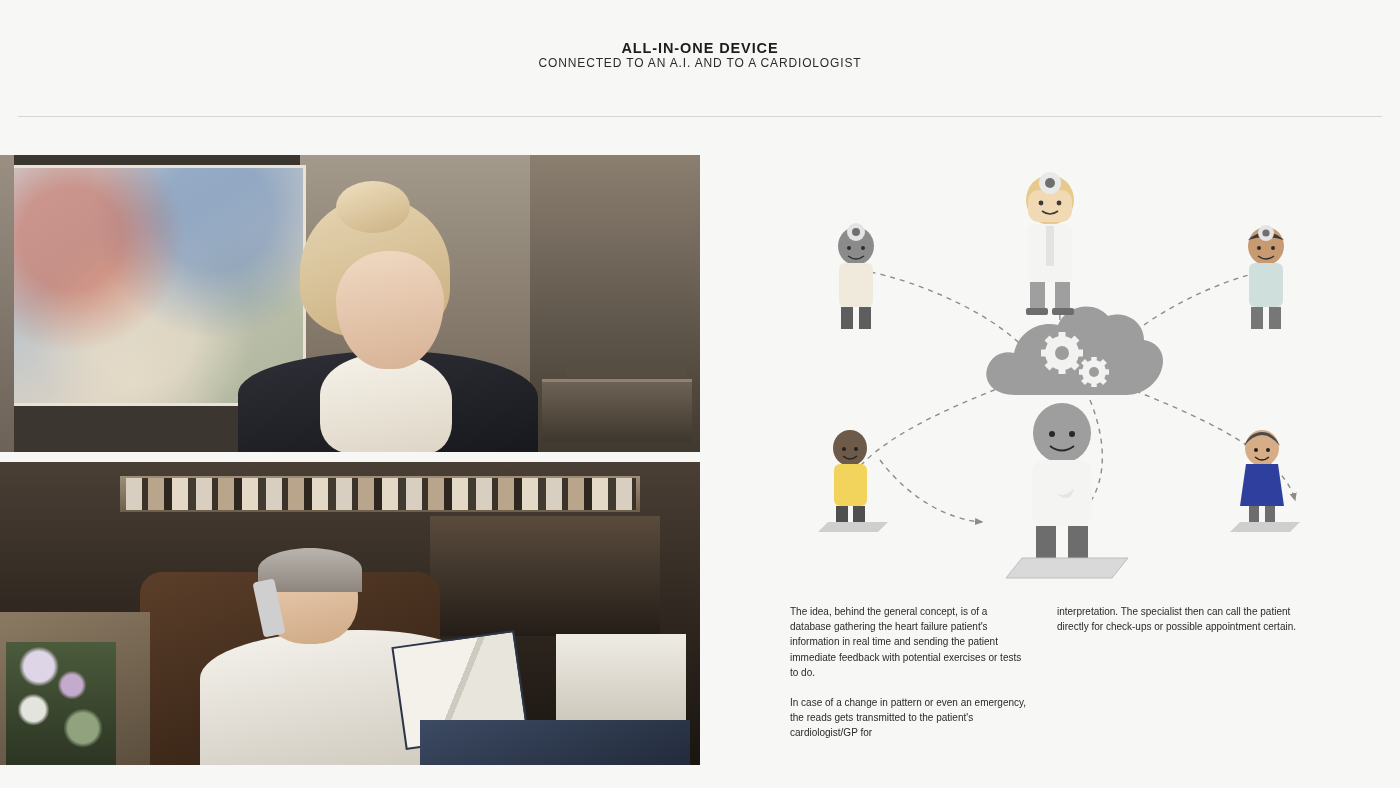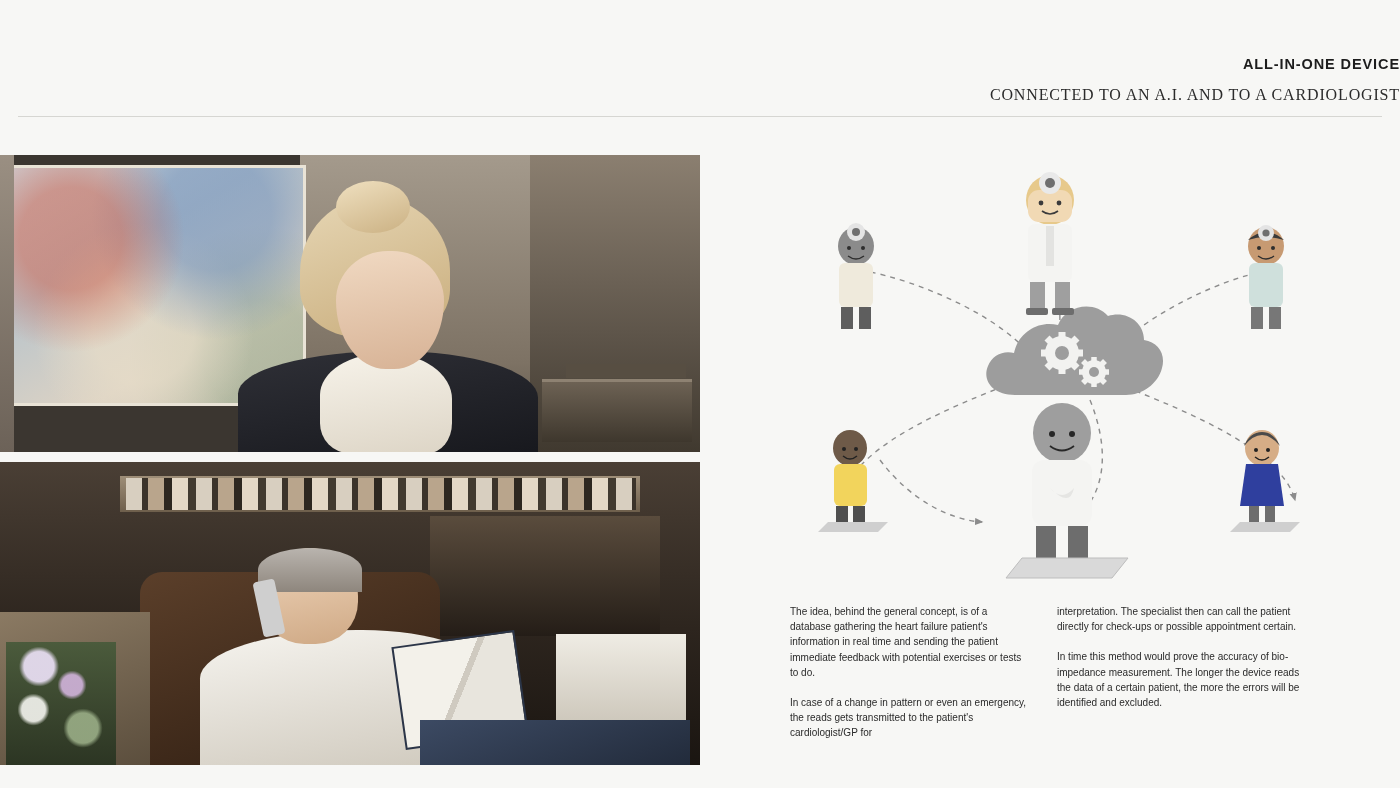--- a/index.html
+++ b/index.html
@@ -12,37 +12,35 @@
     height: 788px;
     position: relative;
     font-family: "Liberation Sans", sans-serif;
     color: #222;
     overflow: hidden;
   }
 
   
   .header {
     position: absolute;
-    top: 16px; left: 0;
+    top: 0; left: 0;
     width: 1400px;
-    text-align: right;
+    text-align: center;
   }
   .title {
     margin-top: 40px;
     font-size: 14.5px;
     font-weight: bold;
     letter-spacing: 0.9px;
     color: #1d1d1d;
   }
   .subtitle {
-    margin-top: 14px;
-    font-size: 16px;
+    font-size: 12px;
     letter-spacing: 0.85px;
     color: #2b2b2b;
-    font-family: Liberation Serif, serif;
   }
   .rule {
     position: absolute;
     top: 116px;
     left: 18px;
     width: 1364px;
     height: 1px;
     background: #d6d6d2;
   }
 
@@ -395,14 +393,13 @@
   </g>
 </svg>
 </div>
 
 <div class="text-col col-left">
   <p>The idea, behind the general concept, is of a database gathering the heart failure patient's information in real time and sending the patient immediate feedback with potential exercises or tests to do.</p>
   <p>In case of a change in pattern or even an emergency, the reads gets transmitted to the patient's cardiologist/GP for</p>
 </div>
 <div class="text-col col-right">
   <p>interpretation. The specialist then can call the patient directly for check-ups or possible appointment certain.</p>
-  <p>In time this method would prove the accuracy of bio-impedance measurement. The longer the device reads the data of a certain patient, the more the errors will be identified and excluded.</p>
 </div>
 
 </body></html>

